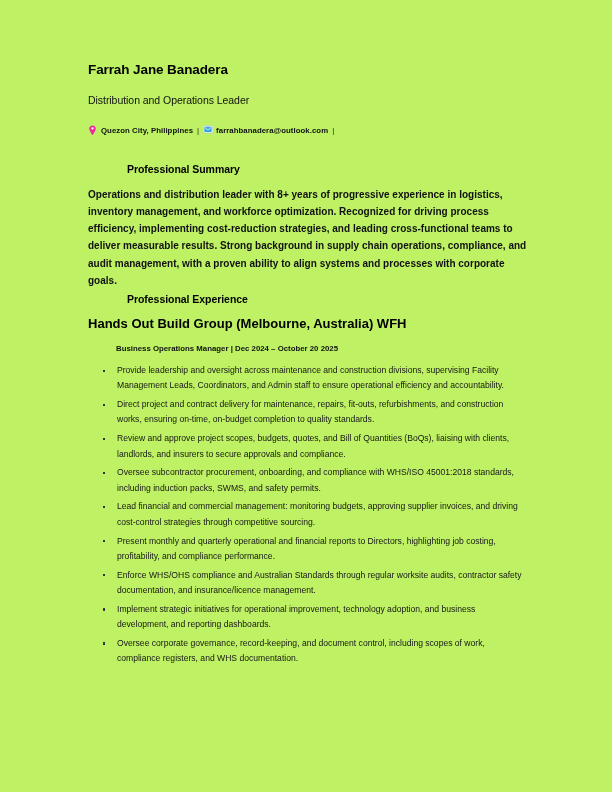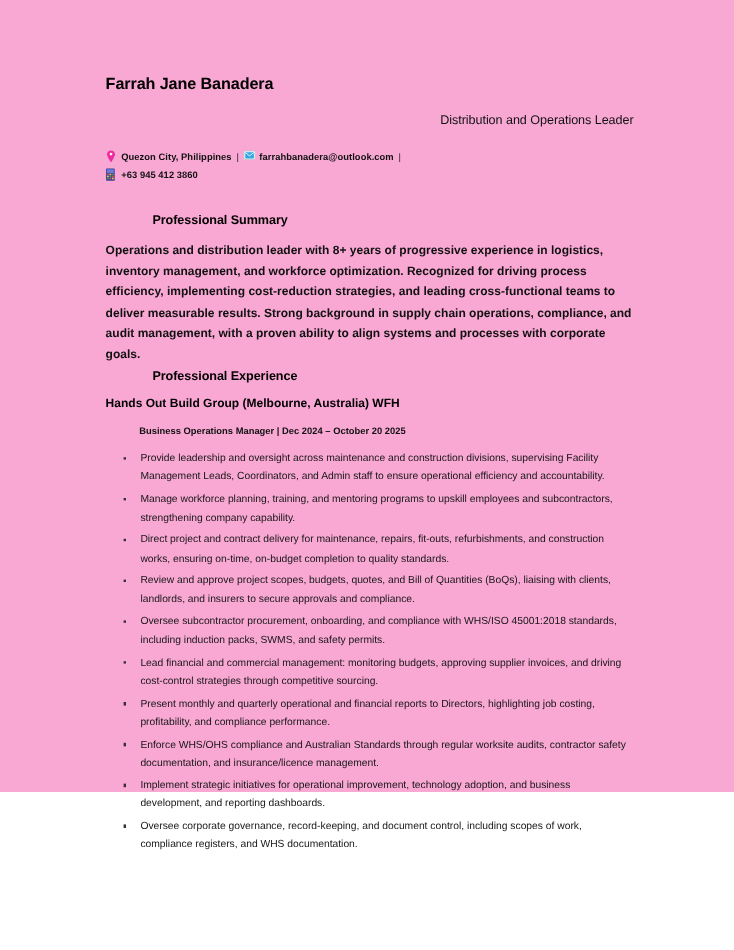--- a/index.html
+++ b/index.html
@@ -12,22 +12,22 @@
     height: 792px;
     overflow: hidden;
     font-family: "Liberation Sans", sans-serif;
     color: #1a1a1a;
     -webkit-font-smoothing: antialiased;
   }
 
   .page {
     position: relative;
     width: 612px;
-    height: 660px;
-    background: #f9a8d4;
+    height: 792px;
+    background: #bef264;
     box-sizing: border-box;
   }
 
   .content {
     position: absolute;
     left: 88px;
     top: 62px;
     width: 440px;
   }
 
@@ -41,21 +41,20 @@
     line-height: 1.2;
   }
 
   .headline {
     font-size: 10.5px;
     font-weight: normal;
     color: #111111;
     margin: 0 0 17px 0;
     line-height: 1.3;
     letter-spacing: -0.05px;
-    text-align: right;
   }
 
   .contact-block {
     font-size: 7.8px;
     font-weight: bold;
     color: #111111;
     line-height: 1.55;
     letter-spacing: 0.05px;
   }
   .contact-line {
@@ -101,21 +100,21 @@
     font-size: 10px;
     font-weight: bold;
     color: #111111;
     line-height: 1.72;
     letter-spacing: 0.01px;
     margin: 0;
     text-align: left;
   }
 
   .job-company {
-    font-size: 10px;
+    font-size: 13px;
     font-weight: bold;
     color: #000000;
     margin: 0 0 13px 0;
     letter-spacing: 0.01px;
   }
   .job-meta {
     font-size: 7.8px;
     font-weight: bold;
     color: #111111;
     margin: 0 0 10px 0;
@@ -172,38 +171,20 @@
           <svg width="10" height="9" viewBox="0 0 10 9">
             <rect x="0.3" y="0.8" width="9.4" height="7.2" rx="0.6" fill="#e8eef3" stroke="#b9c5cf" stroke-width="0.5"></rect>
             <rect x="1.4" y="1.8" width="7.2" height="5.2" rx="0.4" fill="#35a8e0"></rect>
             <path d="M1.4 2.1 L5 4.9 L8.6 2.1" fill="none" stroke="#ffffff" stroke-width="0.7"></path>
           </svg>
         </span>
         <span class="txt">farrahbanadera@outlook.com</span>
         <span class="sep">|</span>
       </div>
 
-      <div class="contact-line">
-        <span class="ico">
-          <svg width="8" height="11" viewBox="0 0 8 11">
-            <rect x="0.4" y="0.4" width="7.2" height="10.2" rx="0.7" fill="#3b3f9e"></rect>
-            <rect x="1.1" y="1.1" width="5.8" height="3.0" fill="#6f7bd6"></rect>
-            <rect x="1.2" y="4.7" width="1.5" height="1.3" fill="#e04a3a"></rect>
-            <rect x="3.25" y="4.7" width="1.5" height="1.3" fill="#f2c438"></rect>
-            <rect x="5.3" y="4.7" width="1.5" height="1.3" fill="#3fa050"></rect>
-            <rect x="1.2" y="6.4" width="1.5" height="1.3" fill="#f2c438"></rect>
-            <rect x="3.25" y="6.4" width="1.5" height="1.3" fill="#3fa050"></rect>
-            <rect x="5.3" y="6.4" width="1.5" height="1.3" fill="#e04a3a"></rect>
-            <rect x="1.2" y="8.1" width="1.5" height="1.3" fill="#3fa050"></rect>
-            <rect x="3.25" y="8.1" width="1.5" height="1.3" fill="#e04a3a"></rect>
-            <rect x="5.3" y="8.1" width="1.5" height="1.3" fill="#f2c438"></rect>
-          </svg>
-        </span>
-        <span class="txt">+63 945 412 3860</span>
-      </div>
 
     </div>
 
     <div class="section-summary">
       <h2 class="section-title">Professional Summary</h2>
       <p class="body-text">Operations and distribution leader with 8+ years of progressive experience in logistics, inventory management, and workforce optimization. Recognized for driving process efficiency, implementing cost-reduction strategies, and leading cross-functional teams to deliver measurable results. Strong background in supply chain operations, compliance, and audit management, with a proven ability to align systems and processes with corporate goals.</p>
     </div>
 
     <div class="section-experience">
       <h2 class="section-title">Professional Experience</h2>
@@ -212,21 +193,20 @@
         <div class="job-company">Hands Out Build Group (Melbourne, Australia) WFH</div>
         <div class="job-meta">Business Operations Manager | Dec 2024 – October 20 2025</div>
 
         <ul class="duties">
           <li>
             <span class="bullet-mark"></span>
             <span>Provide leadership and oversight across maintenance and construction divisions, supervising Facility Management Leads, Coordinators, and Admin staff to ensure operational efficiency and accountability.</span>
           </li>
           <li>
             <span class="bullet-mark"></span>
-            <span>Manage workforce planning, training, and mentoring programs to upskill employees and subcontractors, strengthening company capability.</span>
           </li>
           <li>
             <span class="bullet-mark"></span>
             <span>Direct project and contract delivery for maintenance, repairs, fit-outs, refurbishments, and construction works, ensuring on-time, on-budget completion to quality standards.</span>
           </li>
           <li>
             <span class="bullet-mark"></span>
             <span>Review and approve project scopes, budgets, quotes, and Bill of Quantities (BoQs), liaising with clients, landlords, and insurers to secure approvals and compliance.</span>
           </li>
           <li>

